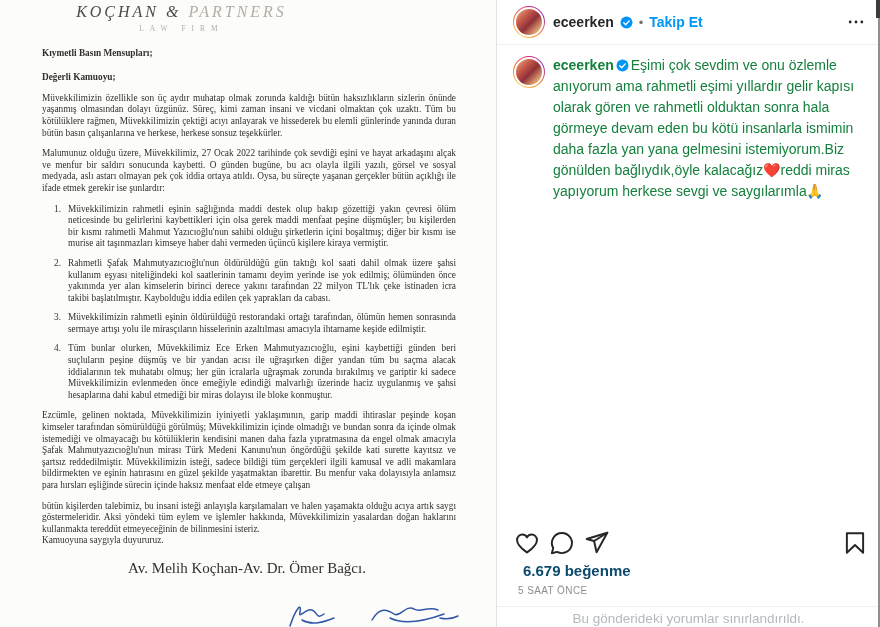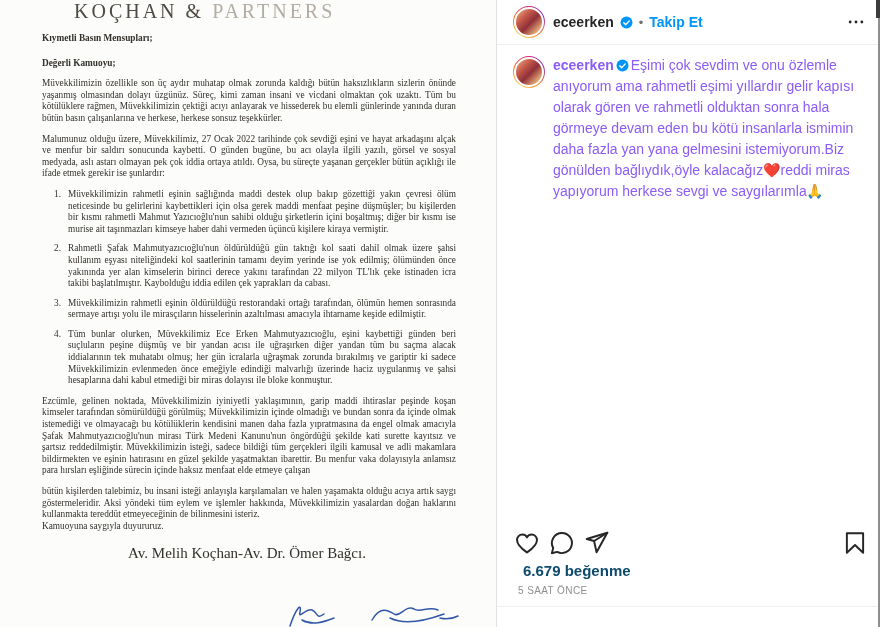--- a/index.html
+++ b/index.html
@@ -6,21 +6,21 @@
   body{width:880px;height:627px;overflow:hidden;background:#fff;
        font-family:"Liberation Sans",sans-serif;-webkit-font-smoothing:antialiased;}
   .stage{position:relative;width:880px;height:627px;overflow:hidden;background:#fff;}
 
   
   .media{position:absolute;left:0;top:0;width:496px;height:627px;background:#fcfcfa;
          border-right:1px solid #e2e2e2;overflow:hidden;}
   .doc{position:absolute;left:42px;right:40px;top:3px;color:#33302c;
        font-family:"Liberation Serif",serif;font-size:9.3px;line-height:11.6px;text-align:justify;}
   .letterhead{margin-left:32px;width:215px;text-align:center;}
-  .firm{font-size:20px;line-height:17px;letter-spacing:3px;color:#4e4a44;white-space:nowrap;}
+  .firm{font-size:16px;line-height:17px;letter-spacing:3px;color:#4e4a44;white-space:nowrap;font-style:italic;}
   .firm .faded{color:#b3ada3;}
   .firmsub{font-size:7.5px;letter-spacing:6px;color:#b6b0a6;margin-top:3px;}
   .sal{margin-top:13px;font-weight:bold;}
   .para{margin-top:9px;}
   .numlist{margin-top:9px;}
   .numitem{display:flex;margin-top:8px;}
   .numitem .n{width:14px;flex:0 0 14px;margin-left:12px;}
   .numitem .t{flex:1;text-align:justify;}
   .closing{}
   .signline{margin-top:16px;text-align:center;font-size:15px;padding-right:4px;white-space:nowrap;}
@@ -39,21 +39,21 @@
   .hdr .avatar-ring{left:16px;top:6px;}
   .hdr-line{position:absolute;left:56px;top:0;height:44px;display:flex;align-items:center;gap:6px;}
   .uname{font-size:14px;font-weight:700;color:#262626;}
   .vbadge{width:13px;height:13px;flex:0 0 13px;}
   .dot{color:#737373;font-size:13px;}
   .follow{color:#0095f6;font-size:14px;font-weight:600;cursor:pointer;}
   .more{position:absolute;right:14px;top:12px;width:20px;height:20px;cursor:pointer;}
 
   .cap-avatar{left:16px;top:56px;}
   .caption{position:absolute;left:56px;top:55px;right:13px;
-      font-size:14px;line-height:21px;color:#8b5cf6;text-align:left;}
+      font-size:14px;line-height:21px;color:#15803d;text-align:left;}
   .caption .u{font-weight:700;cursor:pointer;}
   .caption .vb{display:inline-block;vertical-align:-2px;margin:0 2px;}
 
   .actions{position:absolute;left:0;top:530px;width:100%;height:30px;}
   .aicon{position:absolute;width:26px;height:26px;cursor:pointer;}
   .aicon svg{width:26px;height:26px;}
   .likes{position:absolute;left:26px;top:562px;font-size:15px;font-weight:600;color:#0c4a6e;cursor:pointer;}
   .time{position:absolute;left:21px;top:585px;font-size:10px;letter-spacing:.4px;color:#8e8e8e;}
   .divider2{position:absolute;left:0;top:606px;width:100%;height:1px;background:#efefef;}
   .restricted{position:absolute;left:0;top:611px;width:100%;text-align:center;
@@ -69,20 +69,21 @@
 <div class="stage">
 
   <div class="media">
     <div class="doc">
 
       <div class="letterhead">
         <div class="firm">
           <span>KOÇHAN &amp;</span>
           <span class="faded">PARTNERS</span>
         </div>
+        <div class="firmsub">LAW FIRM</div>
       </div>
 
       <div class="sal">Kıymetli Basın Mensupları;</div>
       <div class="sal">Değerli Kamuoyu;</div>
 
       <div class="para">Müvekkilimizin özellikle son üç aydır muhatap olmak zorunda kaldığı bütün haksızlıkların sizlerin önünde yaşanmış olmasından dolayı üzgünüz. Süreç, kimi zaman insani ve vicdani olmaktan çok uzaktı. Tüm bu kötülüklere rağmen, Müvekkilimizin çektiği acıyı anlayarak ve hissederek bu elemli günlerinde yanında duran bütün basın çalışanlarına ve herkese, herkese sonsuz teşekkürler.</div>
       <div class="para">Malumunuz olduğu üzere, Müvekkilimiz, 27 Ocak 2022 tarihinde çok sevdiği eşini ve hayat arkadaşını alçak ve menfur bir saldırı sonucunda kaybetti. O günden bugüne, bu acı olayla ilgili yazılı, görsel ve sosyal medyada, aslı astarı olmayan pek çok iddia ortaya atıldı. Oysa, bu süreçte yaşanan gerçekler bütün açıklığı ile ifade etmek gerekir ise şunlardır:</div>
 
       <div class="numlist">
         <div class="numitem">
@@ -173,17 +174,18 @@
         <svg viewBox="0 0 24 24">
             <polygon points="19.5 21 12 13.9 4.5 21 4.5 3 19.5 3 19.5 21" fill="none" stroke="#262626" stroke-width="1.8" stroke-linejoin="round"></polygon>
           </svg>
       </div>
     </div>
 
     <div class="likes">6.679 beğenme</div>
     <div class="time">5 SAAT ÖNCE</div>
 
     <div class="divider2"></div>
+    <div class="restricted">Bu gönderideki yorumlar sınırlandırıldı.</div>
   </div>
 
   <div class="edge-line"></div>
   <div class="scroll-thumb"></div>
 </div>
 
 </body></html>

